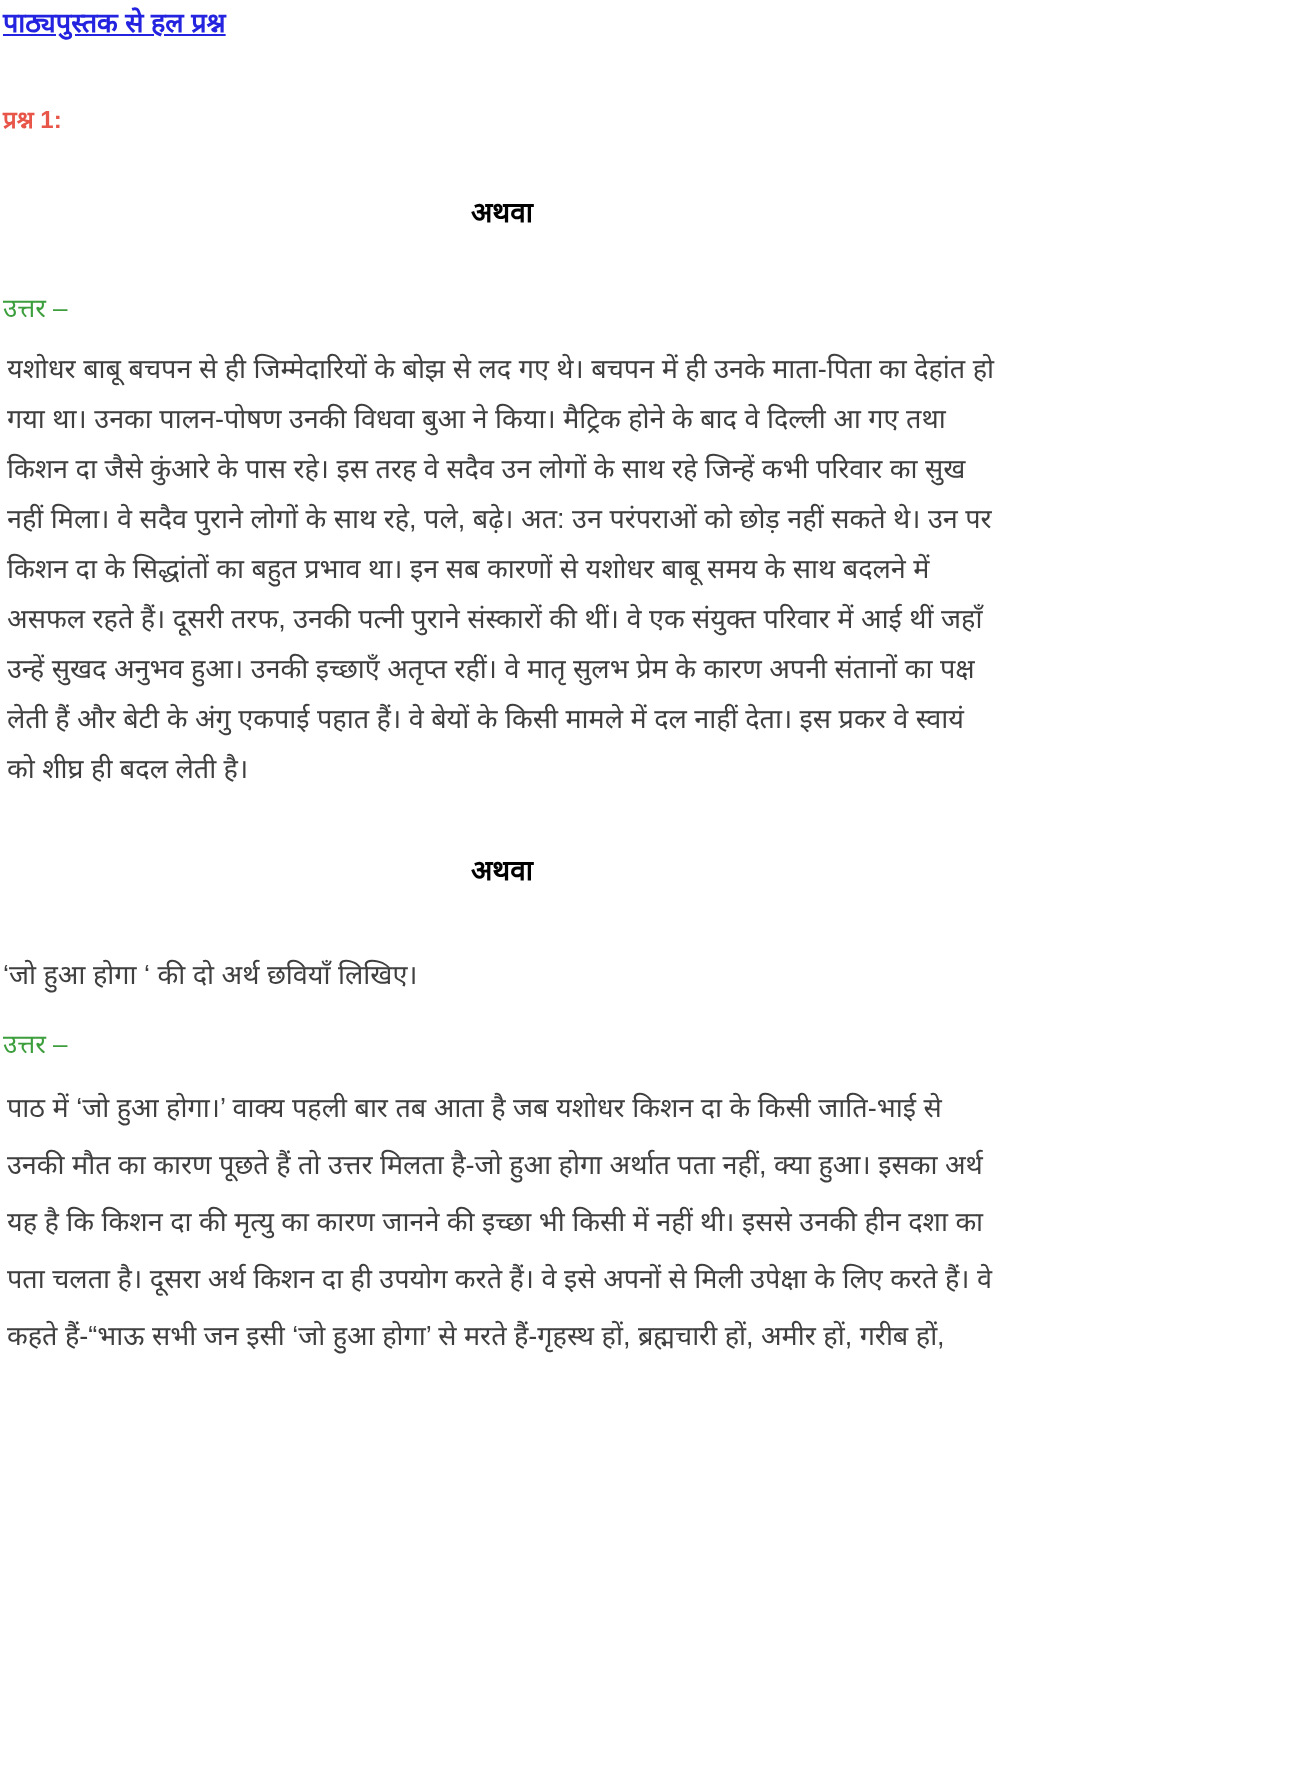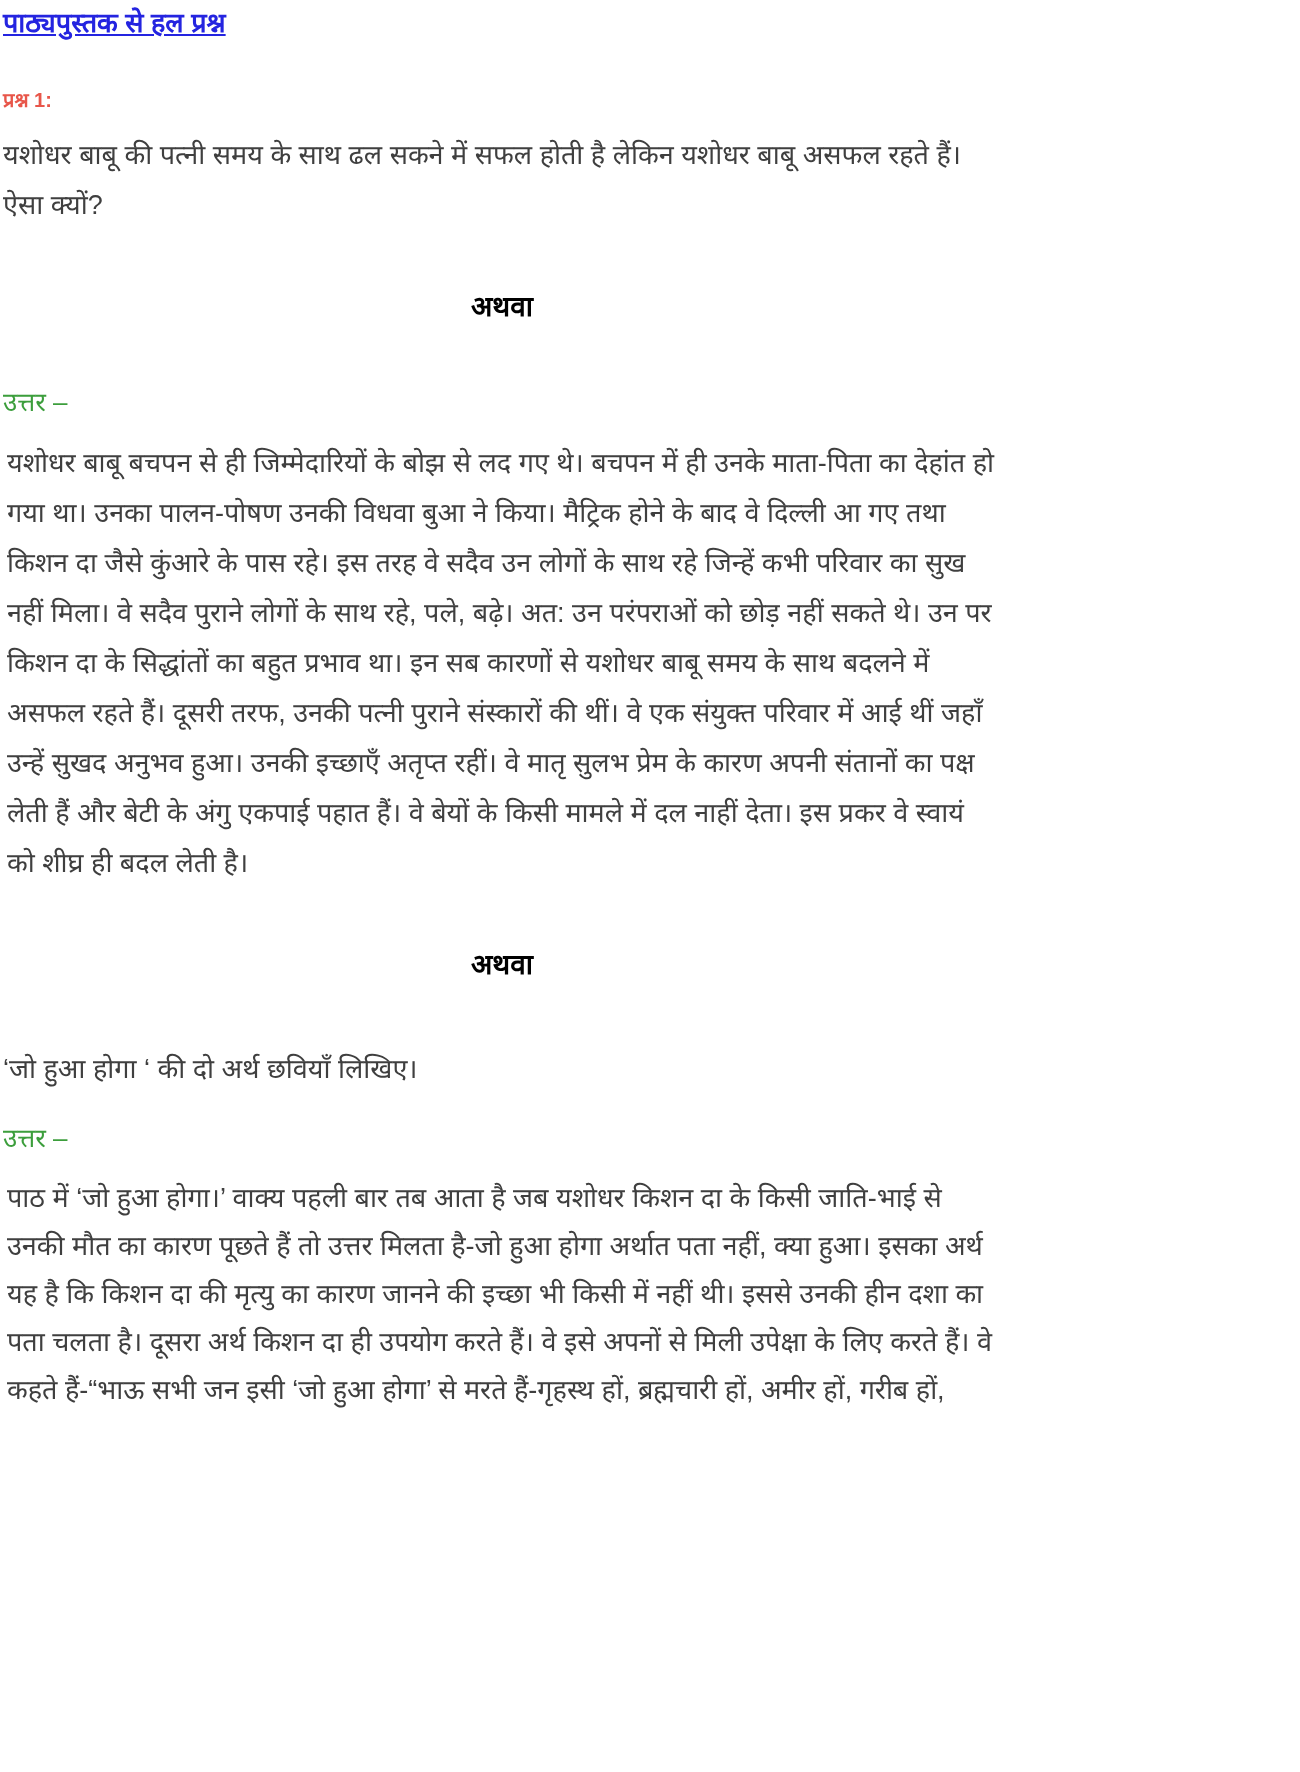--- a/index.html
+++ b/index.html
@@ -23,24 +23,24 @@
     display: inline-block;
     font-size: 27px;
     font-weight: 700;
     color: #2424e0;
     text-decoration: underline;
     margin: 0;
     line-height: 34px;
     cursor: pointer;
   }
   .q-label {
-    font-size: 20px;
+    font-size: 24px;
     font-weight: 700;
     color: #e8564a;
-    margin: 44px 0 14px 0;
+    margin: 64px 0 14px 0;
     line-height: 32px;
   }
   .q-label.second {
     margin-top: 112px;
   }
   .q-text {
     font-size: 27px;
     line-height: 50px;
     margin: 0;
     color: #3f3f3f;
@@ -59,33 +59,32 @@
     margin: 28px 0 20px 0;
     line-height: 32px;
   }
   .ans-text {
     font-size: 27px;
     line-height: 50px;
     margin: 4px;
     color: #3f3f3f;
   }
   .ans-text.loose {
-    line-height: 48px;
+    line-height: 57px;
   }
 </style>
 </head>
 <body>
 
 <div class="page">
 
   <h2 class="doc-heading">पाठ्यपुस्तक से हल प्रश्न</h2>
 
   <section>
     <h3 class="q-label">प्रश्न 1:</h3>
-    <p class="q-text">यशोधर बाबू की पत्नी समय के साथ ढल सकने में सफल होती है लेकिन यशोधर बाबू असफल रहते हैं। ऐसा क्यों?</p>
     <div class="or-divider">अथवा</div>
     <h4 class="ans-label">उत्तर –</h4>
     <p class="ans-text">यशोधर बाबू बचपन से ही जिम्मेदारियों के बोझ से लद गए थे। बचपन में ही उनके माता-पिता का देहांत हो गया था। उनका पालन-पोषण उनकी विधवा बुआ ने किया। मैट्रिक होने के बाद वे दिल्ली आ गए तथा किशन दा जैसे कुंआरे के पास रहे। इस तरह वे सदैव उन लोगों के साथ रहे जिन्हें कभी परिवार का सुख नहीं मिला। वे सदैव पुराने लोगों के साथ रहे, पले, बढ़े। अत: उन परंपराओं को छोड़ नहीं सकते थे। उन पर किशन दा के सिद्धांतों का बहुत प्रभाव था। इन सब कारणों से यशोधर बाबू समय के साथ बदलने में असफल रहते हैं। दूसरी तरफ, उनकी पत्नी पुराने संस्कारों की थीं। वे एक संयुक्त परिवार में आई थीं जहाँ उन्हें सुखद अनुभव हुआ। उनकी इच्छाएँ अतृप्त रहीं। वे मातृ सुलभ प्रेम के कारण अपनी संतानों का पक्ष लेती हैं और बेटी के अंगु एकपाई पहात हैं। वे बेयों के किसी मामले में दल नाहीं देता। इस प्रकर वे स्वायं को शीघ्र ही बदल लेती है।</p>
   </section>
 
   <section>
     <div class="or-divider">अथवा</div>
     <p class="q-text">‘जो हुआ होगा ‘ की दो अर्थ छवियाँ लिखिए।</p>
     <h4 class="ans-label">उत्तर –</h4>
     <p class="ans-text loose">पाठ में ‘जो हुआ होगा।’ वाक्य पहली बार तब आता है जब यशोधर किशन दा के किसी जाति-भाई से उनकी मौत का कारण पूछते हैं तो उत्तर मिलता है-जो हुआ होगा अर्थात पता नहीं, क्या हुआ। इसका अर्थ यह है कि किशन दा की मृत्यु का कारण जानने की इच्छा भी किसी में नहीं थी। इससे उनकी हीन दशा का पता चलता है। दूसरा अर्थ किशन दा ही उपयोग करते हैं। वे इसे अपनों से मिली उपेक्षा के लिए करते हैं। वे कहते हैं-“भाऊ सभी जन इसी ‘जो हुआ होगा’ से मरते हैं-गृहस्थ हों, ब्रह्मचारी हों, अमीर हों, गरीब हों,</p>

